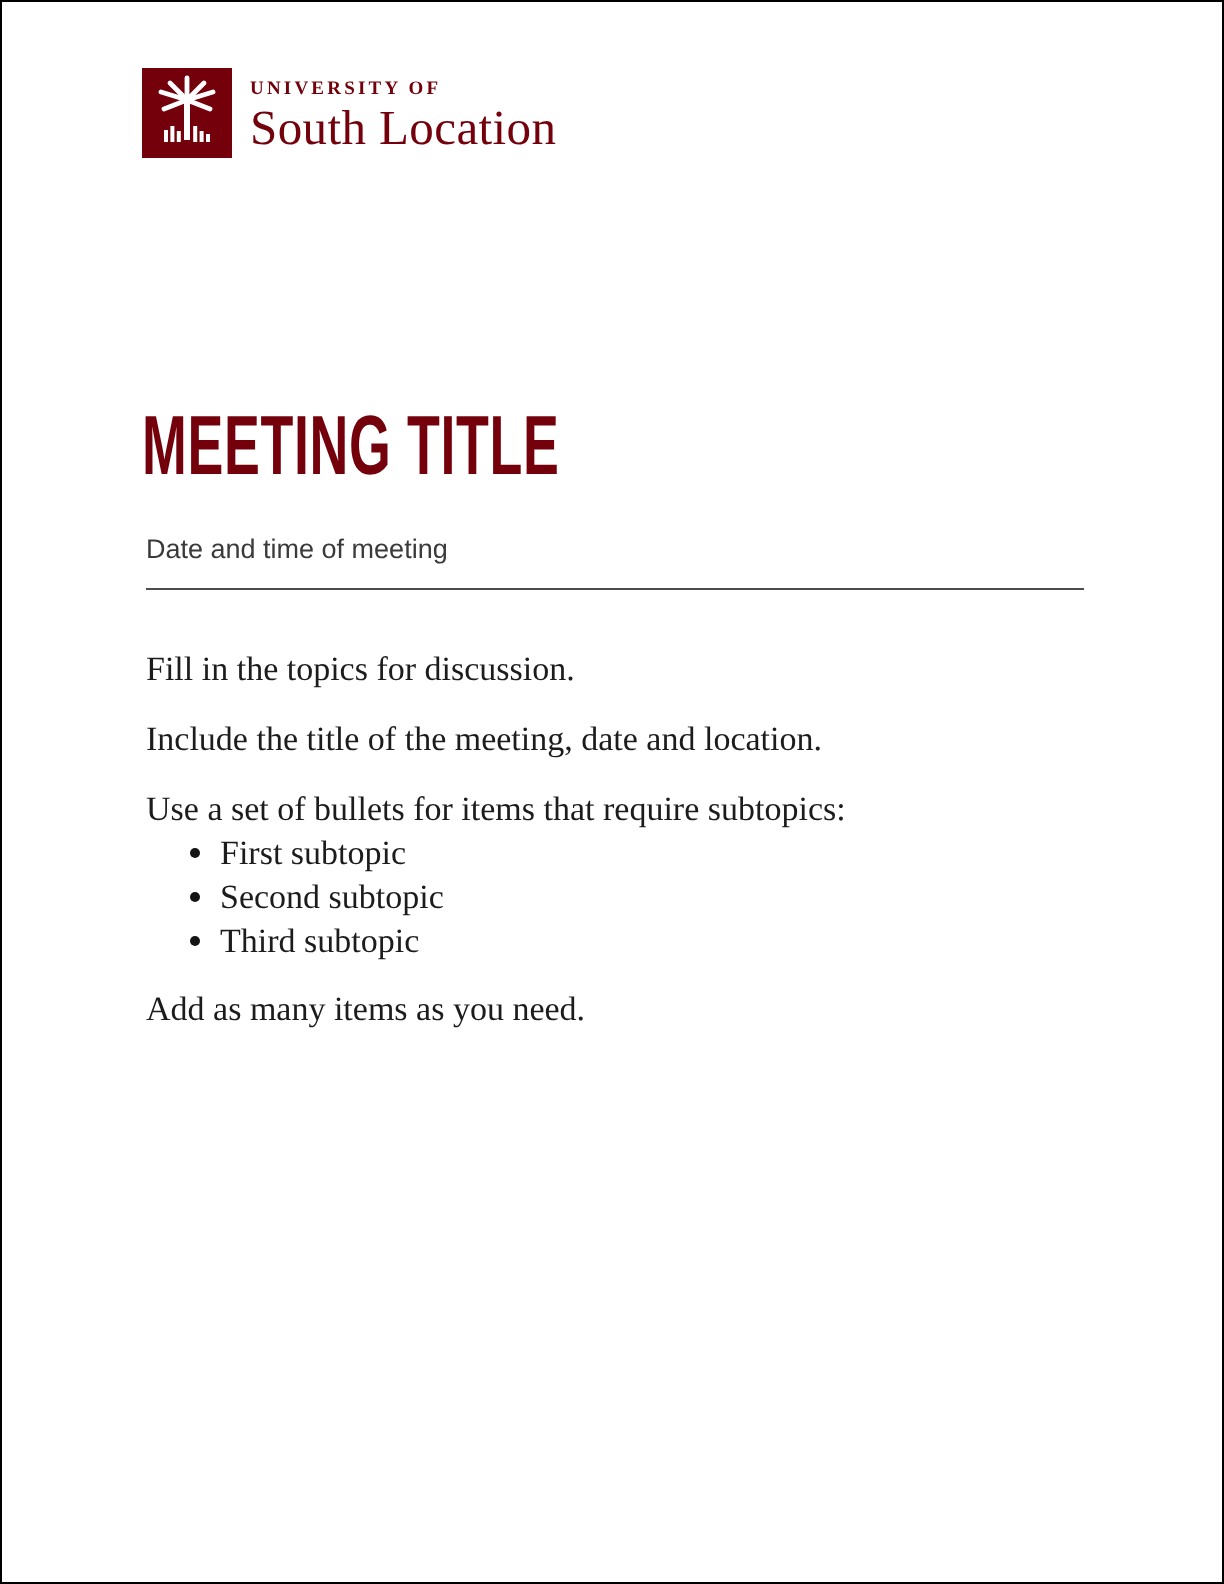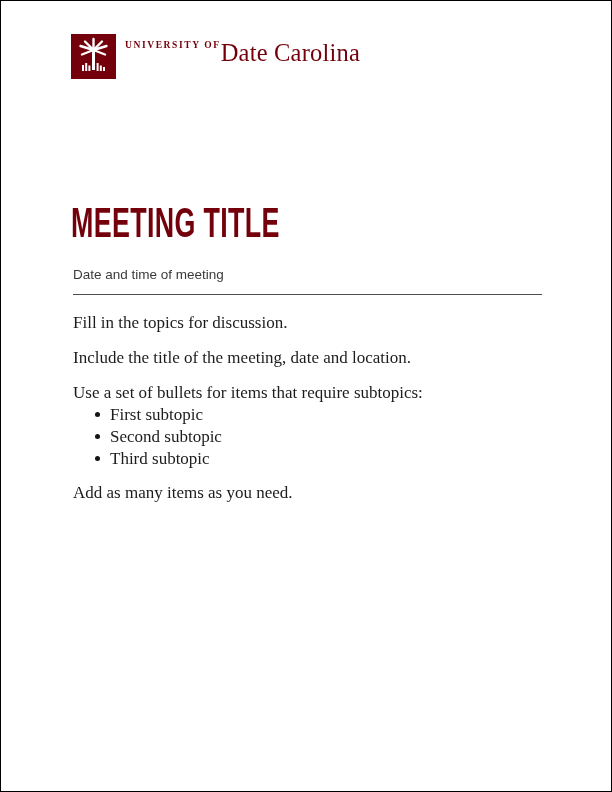--- a/index.html
+++ b/index.html
@@ -6,21 +6,21 @@
   .page {
     width:612px; height:792px; box-sizing:border-box;
     border:1px solid #000; background:#fff; position:relative;
     overflow:hidden;
     font-family:"Liberation Serif", serif;
   }
   
   .brand { display:flex; align-items:flex-start; margin:33px 0 0 70px; }
   .logo-block { display:block; width:45px; height:45px; color:var(--garnet,#73000A); }
   .logo-block svg { width:45px; height:45px; display:block; }
-  .lockup { display:flex; flex-direction:row; margin-left:9px; padding-top:5px; }
+  .lockup { display:flex; flex-direction:column; margin-left:9px; padding-top:5px; }
   .lockup-top {
     font-family:"Liberation Serif", serif; font-weight:700;
     font-size:9.5px; letter-spacing:1.6px; color:var(--garnet,#73000A);
     line-height:12px; white-space:nowrap;
   }
   .lockup-name {
     font-family:"Liberation Serif", serif; font-size:24.5px; font-weight:400;
     color:var(--garnet,#73000A); line-height:24px; margin-top:2px;
     letter-spacing:0.2px; white-space:nowrap;
   }
@@ -39,21 +39,21 @@
     font-family:"Liberation Sans", sans-serif;
     font-size:13.5px; line-height:21px; color:#3a3a3a;
   }
   
   .rule {
     margin:9px 0 0 72px; width:469px; height:0;
     border:none; border-top:1.2px solid #4d4d4d;
   }
   
   .body {
-    margin:16px 0 0 72px; width:505px;
+    margin:28px 0 0 72px; width:505px;
     font-family:"Liberation Serif", serif;
     font-size:17px; line-height:23px; color:#1c1c1c;
   }
   .body p { margin:0 0 12px 0; white-space:pre-line; }
   .body p.tight { margin-bottom:0; }
   .bullets { list-style:none; margin:0 0 11px 0; padding:0; line-height:22px; }
   .bullets li { display:flex; align-items:flex-start; }
   .dot {
     flex:none; width:5px; height:5px; border-radius:50%;
     background:#141414; margin:8px 10px 0 22px;
@@ -83,21 +83,21 @@
           <rect x="14.2" y="29" width="2" height="8"></rect>
           <rect x="17.4" y="31.5" width="2" height="5.5"></rect>
           <rect x="25.6" y="29" width="2" height="8"></rect>
           <rect x="28.8" y="31.5" width="2" height="5.5"></rect>
           <rect x="32" y="33" width="2" height="4"></rect>
         </g>
       </svg>
     </span>
     <span class="lockup">
       <span class="lockup-top">UNIVERSITY OF</span>
-      <span class="lockup-name">Date Carolina</span>
+      <span class="lockup-name">South Location</span>
     </span>
   </header>
 
   <h1 class="title">MEETING TITLE</h1>
 
   <div class="meta">
     <div>Date and time of meeting</div>
   </div>
 
   <hr class="rule">

